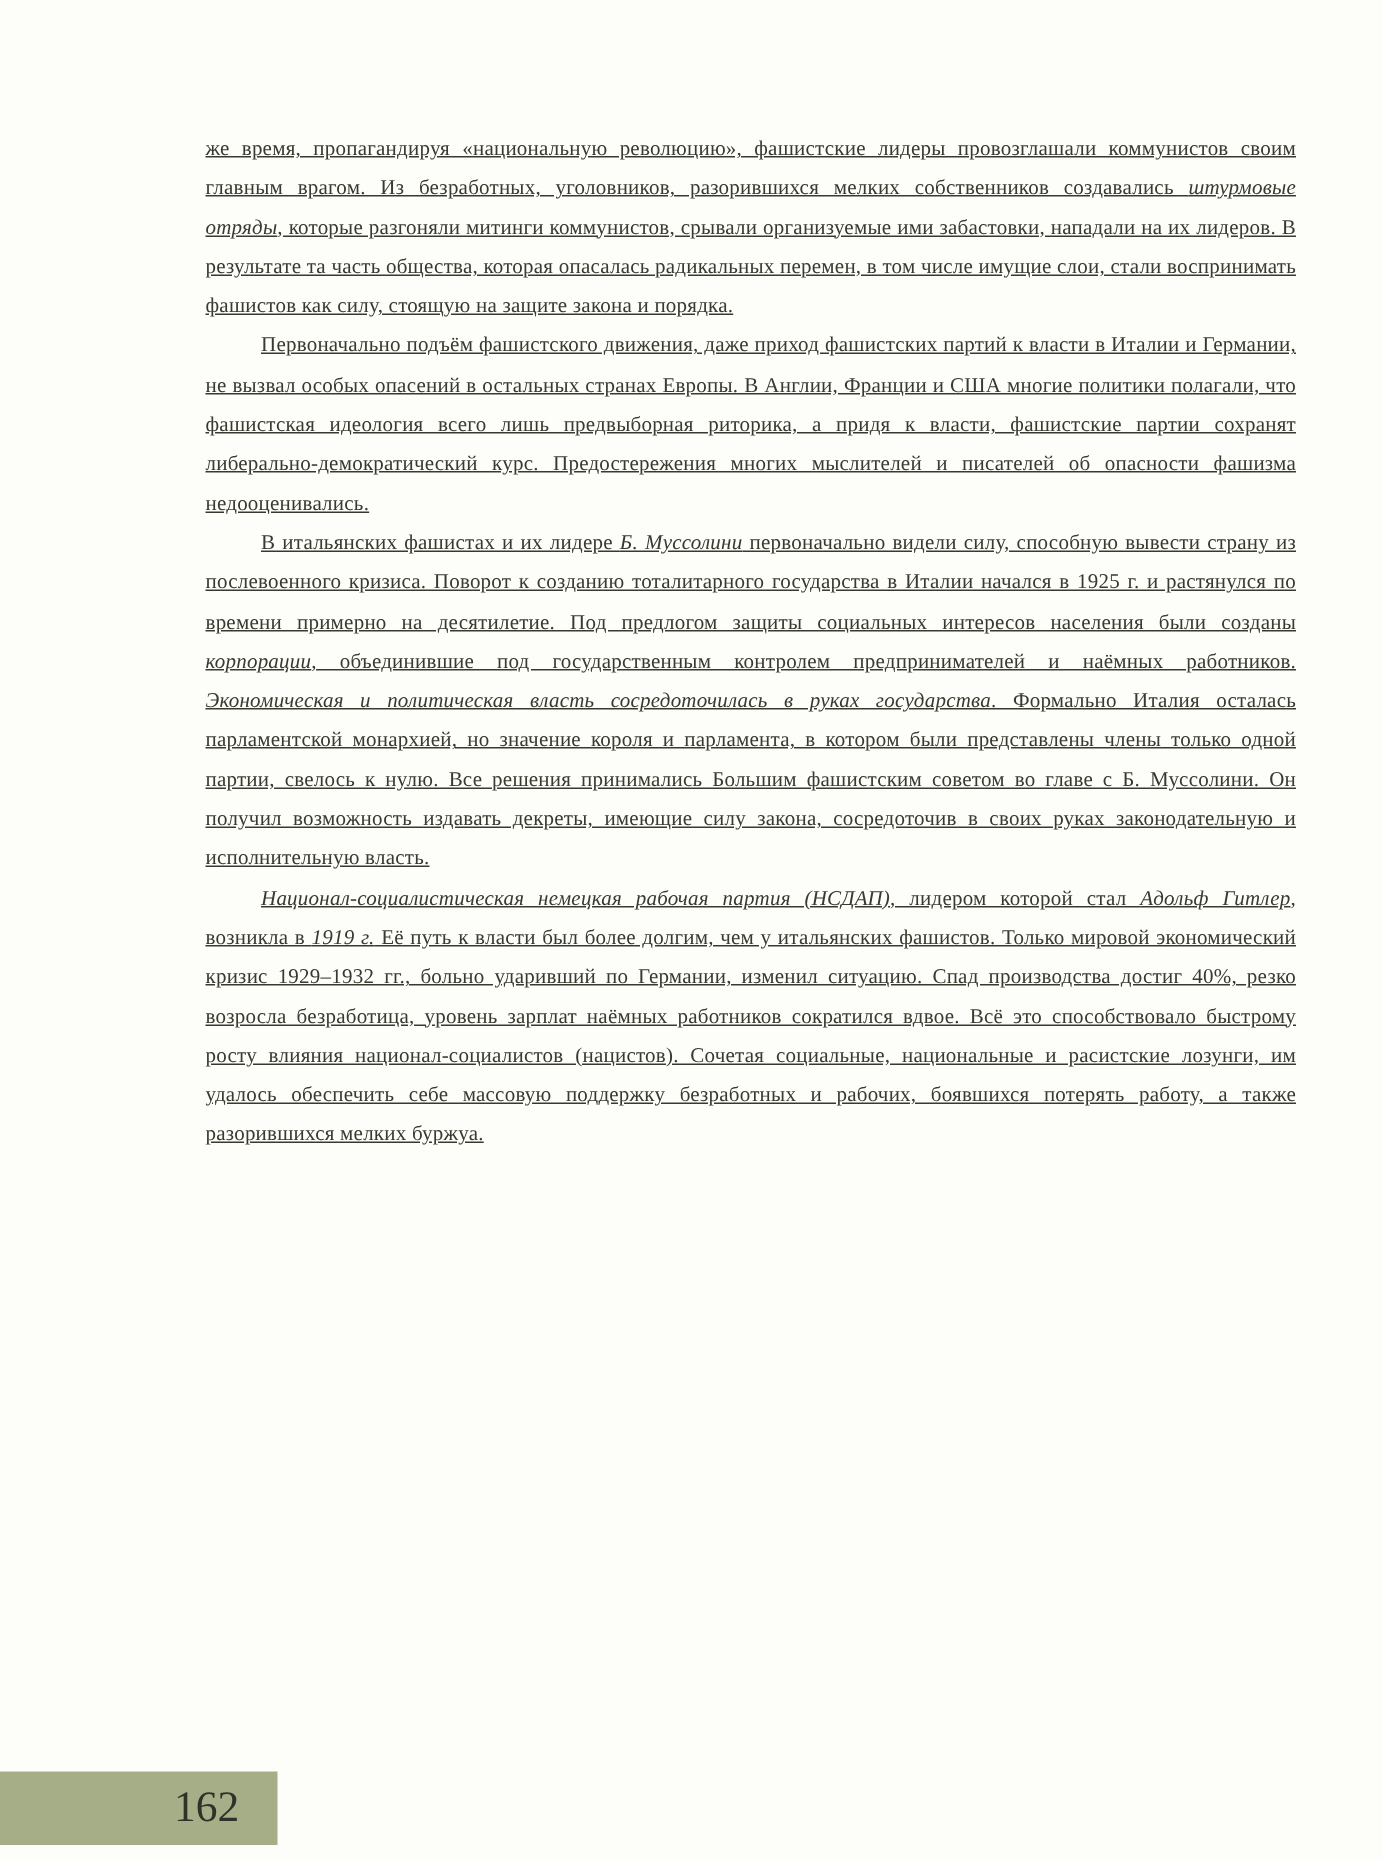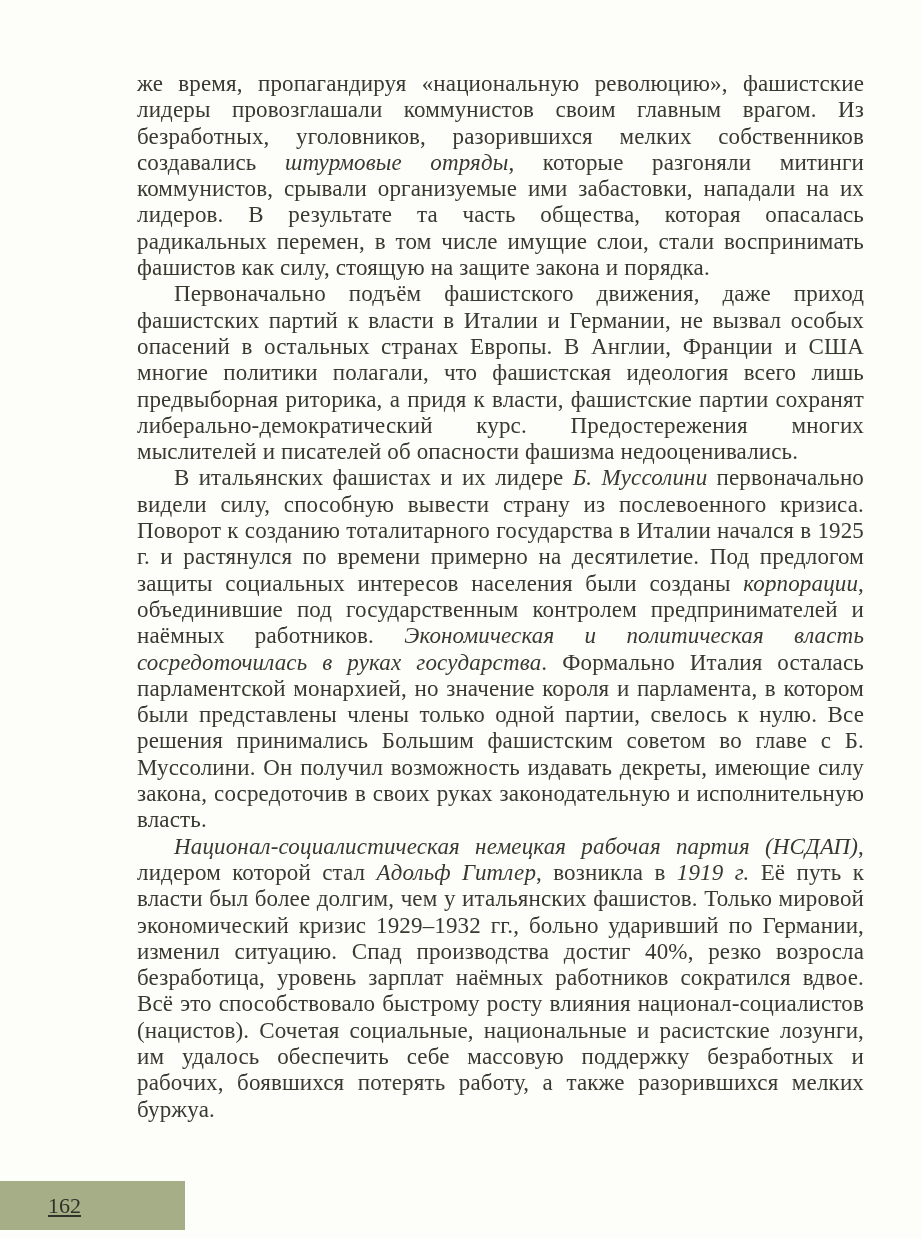--- a/index.html
+++ b/index.html
@@ -12,45 +12,45 @@
   body{
     width:922px;height:1239px;
     background:var(--page-bg);
     font-family:"Liberation Serif", serif;
     color:var(--text-color);
     position:relative;
     overflow:hidden;
   }
   .text-column{
     position:absolute;
-    left:137px;top:71px;
+    left:137px;top:87px;
     width:727px;
-    font-size:23px;
+    font-size:14px;
     line-height:26.3px;
     text-align:justify;
     letter-spacing:0.15px;
     hyphens:auto;
+    text-decoration:underline;
     -webkit-hyphens:auto;
   }
   .para{margin:0;}
   .para.indent{text-indent:37px;}
   .run{font-style:normal;}
   .run.italic{font-style:italic;}
   .page-number-box{
     position:absolute;
     left:0;bottom:9px;
     width:185px;height:49px;
     background:var(--box-bg);
     display:flex;align-items:center;
   }
   .page-number{
-    margin-left:48px;
-    font-size:22px;
+    margin-left:116px;
+    font-size:29px;
     color:var(--box-text);
-    text-decoration:underline;
   }
 </style>
 </head>
 <body>
 
 <div class="page">
   <div class="text-column" lang="ru">
       <p class="para"><span class="run">же время, пропагандируя «национальную революцию», фашистские лидеры провозглашали коммунистов своим главным врагом. Из безработных, уголовников, разорившихся мелких собственников создавались </span><span class="run italic">штурмовые отряды</span><span class="run">, которые разгоняли митинги коммунистов, срывали организуемые ими забастовки, нападали на их лидеров. В результате та часть общества, которая опасалась радикальных перемен, в том числе имущие слои, стали воспринимать фашистов как силу, стоящую на защите закона и порядка.</span></p>
       <p class="para indent"><span class="run">Первоначально подъём фашистского движения, даже приход фашистских партий к власти в Италии и Германии, не вызвал особых опасений в остальных странах Европы. В Англии, Франции и США многие политики полагали, что фашистская идеология всего лишь предвыборная риторика, а придя к власти, фашистские партии сохранят либерально-демократический курс. Предостережения многих мыслителей и писателей об опасности фашизма недооценивались.</span></p>
       <p class="para indent"><span class="run">В итальянских фашистах и их лидере </span><span class="run italic">Б. Муссолини</span><span class="run"> первоначально видели силу, способную вывести страну из послевоенного кризиса. Поворот к созданию тоталитарного государства в Италии начался в 1925 г. и растянулся по времени примерно на десятилетие. Под предлогом защиты социальных интересов населения были созданы </span><span class="run italic">корпорации</span><span class="run">, объединившие под государственным контролем предпринимателей и наёмных работников. </span><span class="run italic">Экономическая и политическая власть сосредоточилась в руках государства</span><span class="run">. Формально Италия осталась парламентской монархией, но значение короля и парламента, в котором были представлены члены только одной партии, свелось к нулю. Все решения принимались Большим фашистским советом во главе с Б. Муссолини. Он получил возможность издавать декреты, имеющие силу закона, сосредоточив в своих руках законодательную и исполнительную власть.</span></p>

